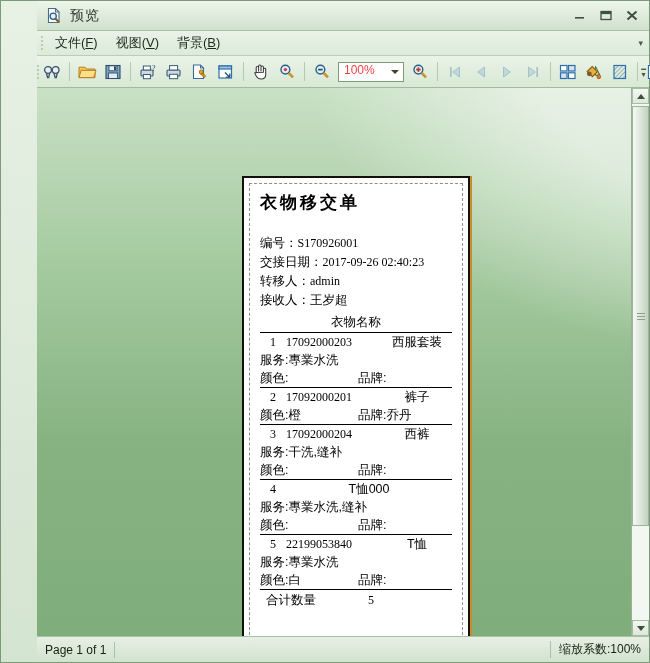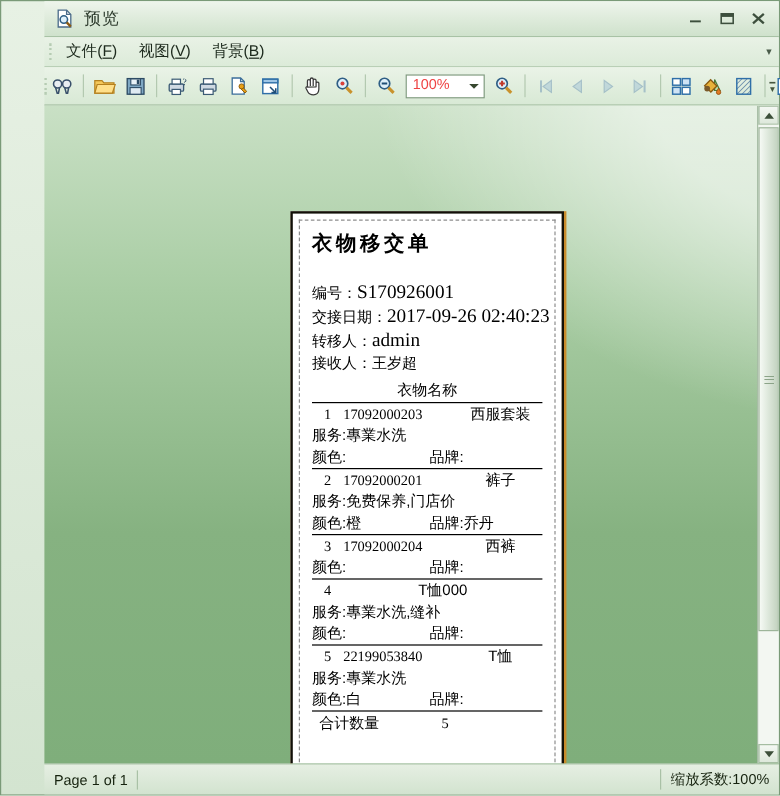--- a/index.html
+++ b/index.html
@@ -122,21 +122,21 @@
   .doc{
     position:absolute;left:10px;right:10px;top:6px;
     font-family:"Liberation Sans","DejaVu Sans",sans-serif;
     color:#000;font-size:12.5px;line-height:18px;
   }
   .doc-title{
     font-size:17px;font-weight:bold;line-height:26px;
     letter-spacing:3px;margin:0 0 18px 0;
   }
   .kv{white-space:nowrap;line-height:19px;}
-  .kv .v{font-family:"Liberation Serif","DejaVu Serif",serif;font-size:16px;}
+  .kv .v{font-family:"Liberation Serif","DejaVu Serif",serif;font-size:12px;}
   .kv .vcn{font-family:"Liberation Sans","DejaVu Sans",sans-serif;font-size:12.5px;}
 
   .tbl-head{display:flex;margin-top:3px;line-height:19px;}
   .tbl-head .c-code{width:118px;text-align:center;}
   .tbl-head .c-name{flex:1 1 auto;text-align:center;}
   .hr{border-top:1.5px solid #000;height:0;font-size:0;line-height:0;}
 
   .item-row{line-height:18px;}
   .item-line1{display:flex;align-items:baseline;}
   .il-idx{width:26px;text-align:center;font-family:"Liberation Serif","DejaVu Serif",serif;font-size:12px;}
@@ -432,35 +432,35 @@
             </div>
           </div>
           <div class="hr"></div>
 
           <div class="item-row">
             <div class="item-line1">
               <span class="il-idx">2</span>
               <span class="il-code">17092000201</span>
               <span class="il-name">裤子</span>
             </div>
-            <div class="item-line2">
-              <span>服务:</span><span>免费保养,门店价</span>
-            </div>
             <div class="item-line3">
               <span class="il-color"><span>颜色:</span><span>橙</span></span>
               <span class="il-brand"><span>品牌:</span><span>乔丹</span></span>
             </div>
           </div>
           <div class="hr"></div>
 
           <div class="item-row">
             <div class="item-line1">
               <span class="il-idx">3</span>
               <span class="il-code">17092000204</span>
               <span class="il-name">西裤</span>
+            </div>
+            <div class="item-line2">
+              <span>服务:</span><span>干洗,缝补</span>
             </div>
             <div class="item-line3">
               <span class="il-color"><span>颜色:</span><span></span></span>
               <span class="il-brand"><span>品牌:</span><span></span></span>
             </div>
           </div>
           <div class="hr"></div>
 
           <div class="item-row">
             <div class="item-line1">

